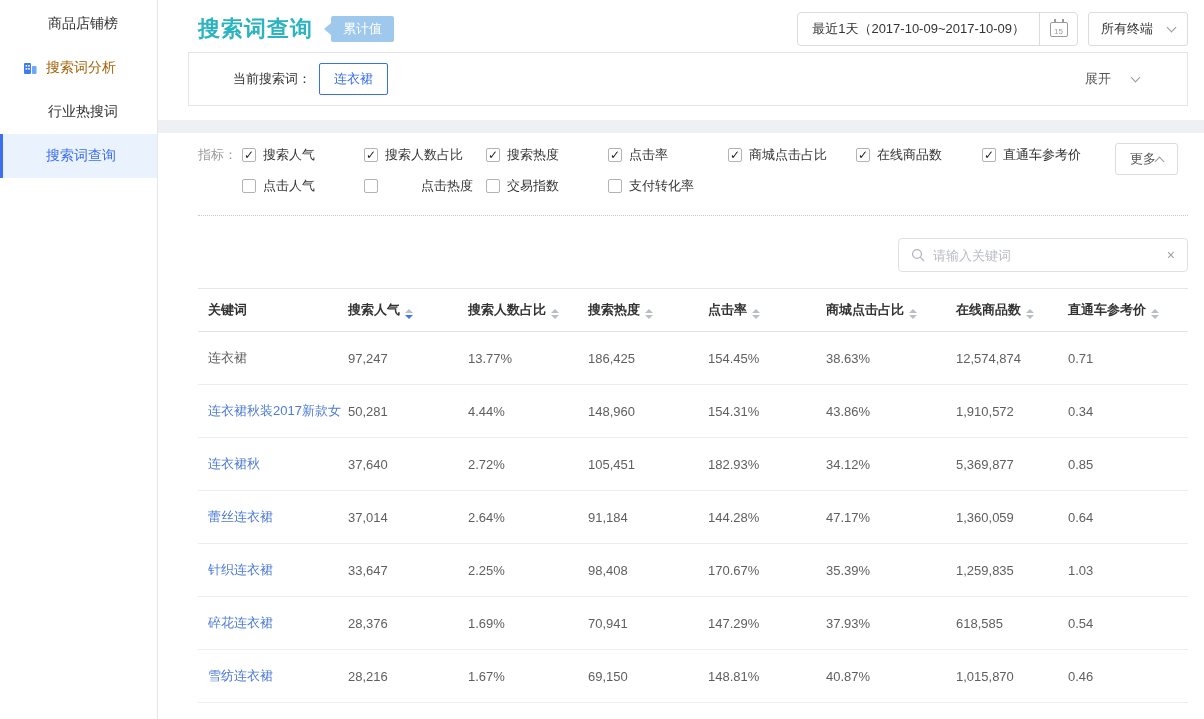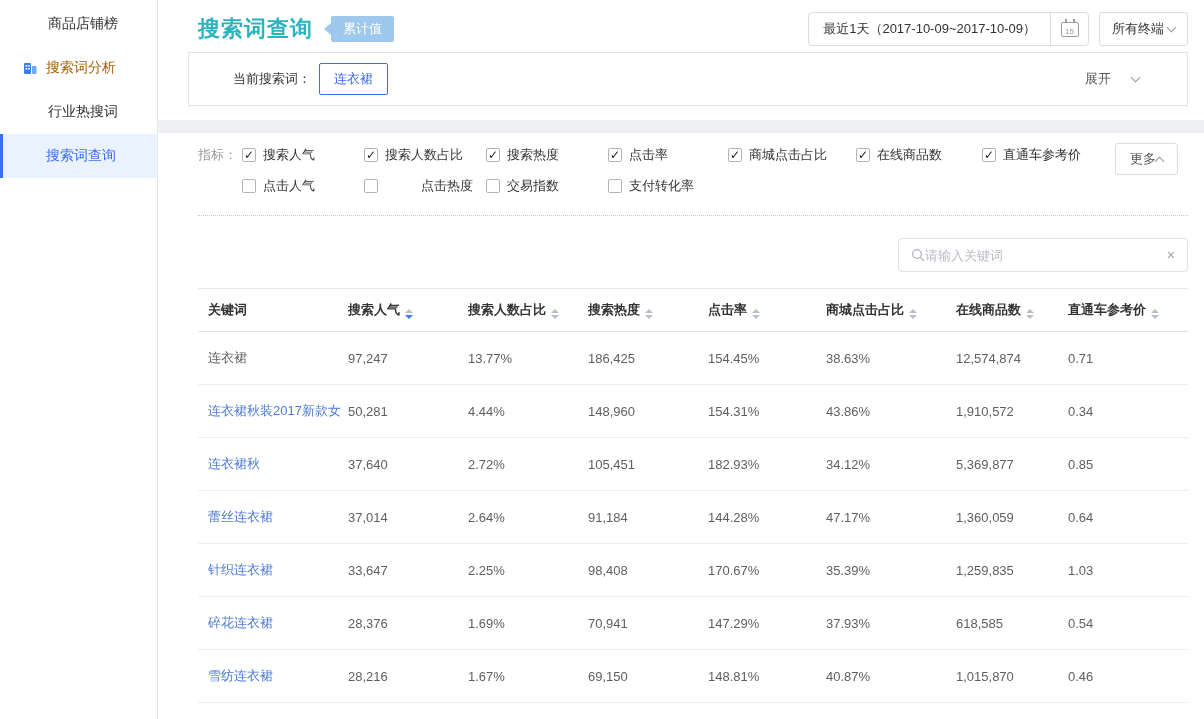--- a/index.html
+++ b/index.html
@@ -32,21 +32,21 @@
     border-radius:4px; height:34px; background:#fff; cursor:pointer; }
   .date-text { display:flex; align-items:center; padding:0 14px; font-size:13px; color:#333; }
   .cal-cell { display:flex; align-items:center; justify-content:center; width:38px;
     border-left:1px solid #dcdcdc; }
   .cal-icon { position:relative; width:18px; height:15px; border:1px solid #9b9b9b;
     border-radius:2px; display:flex; align-items:flex-end; justify-content:center;
     font-size:8px; color:#9b9b9b; }
   .cal-icon::before, .cal-icon::after { content:""; position:absolute; top:-4px; width:2px;
     height:4px; background:#9b9b9b; }
   .cal-icon::before { left:3px; } .cal-icon::after { right:3px; }
-  .select-box { display:flex; align-items:center; gap:4px; border:1px solid #dcdcdc;
+  .select-box { display:flex; align-items:center; gap:15px; border:1px solid #dcdcdc;
     border-radius:3px; height:34px; padding:0 12px; font-size:13px; color:#333;
     background:#fff; cursor:pointer; }
 
   .chev { display:inline-block; width:7px; height:7px; border-right:1px solid #999;
     border-bottom:1px solid #999; }
   .chev.down { transform:rotate(45deg); margin-top:-3px; }
   .chev.up { transform:rotate(-135deg); margin-top:4px; }
 
   .filter-panel { margin:8px 0 0 -10px; border:1px solid #e5e5e5; height:54px;
     display:flex; align-items:center; justify-content:space-between;
@@ -70,21 +70,21 @@
   .cb { width:14px; height:14px; border:1px solid #b3b3b3; border-radius:2px;
     background:#fff; display:inline-flex; align-items:center; justify-content:center;
     font-size:12px; line-height:12px; color:#222; font-weight:bold; margin-right:7px; }
   .more-btn { position:absolute; right:10px; top:2px; border:1px solid #dcdcdc;
     border-radius:3px; background:#fff; font-size:13px; color:#555; padding:6px 14px;
     display:flex; align-items:center; cursor:pointer; }
   .dotted-divider { border-top:1px dotted #c9c9c9; margin-top:16px; }
 
   .search-row { display:flex; justify-content:flex-end; margin-top:22px; }
   .search-box { width:290px; height:34px; border:1px solid #e0e0e0; border-radius:4px;
-    display:flex; align-items:center; padding:0 12px; gap:0; }
+    display:flex; align-items:center; padding:0 12px; gap:8px; }
   .search-input { flex:1; border:none; outline:none; font-size:13px; color:#333; }
   .search-input::placeholder { color:#b8bcc4; }
   .clear-x { color:#9aa0a8; font-size:14px; cursor:pointer; }
 
   table { width:100%; border-collapse:collapse; margin-top:16px; table-layout:fixed; }
   thead tr { border-top:1px solid #e6e6e6; border-bottom:1px solid #e2e2e2; }
   th { text-align:left; font-size:13px; color:#333; font-weight:bold; height:43px;
     padding-left:10px; white-space:nowrap; }
   th.sortable { cursor:pointer; }
   td { font-size:13px; color:#5f5f5f; height:53px; padding-left:10px;

